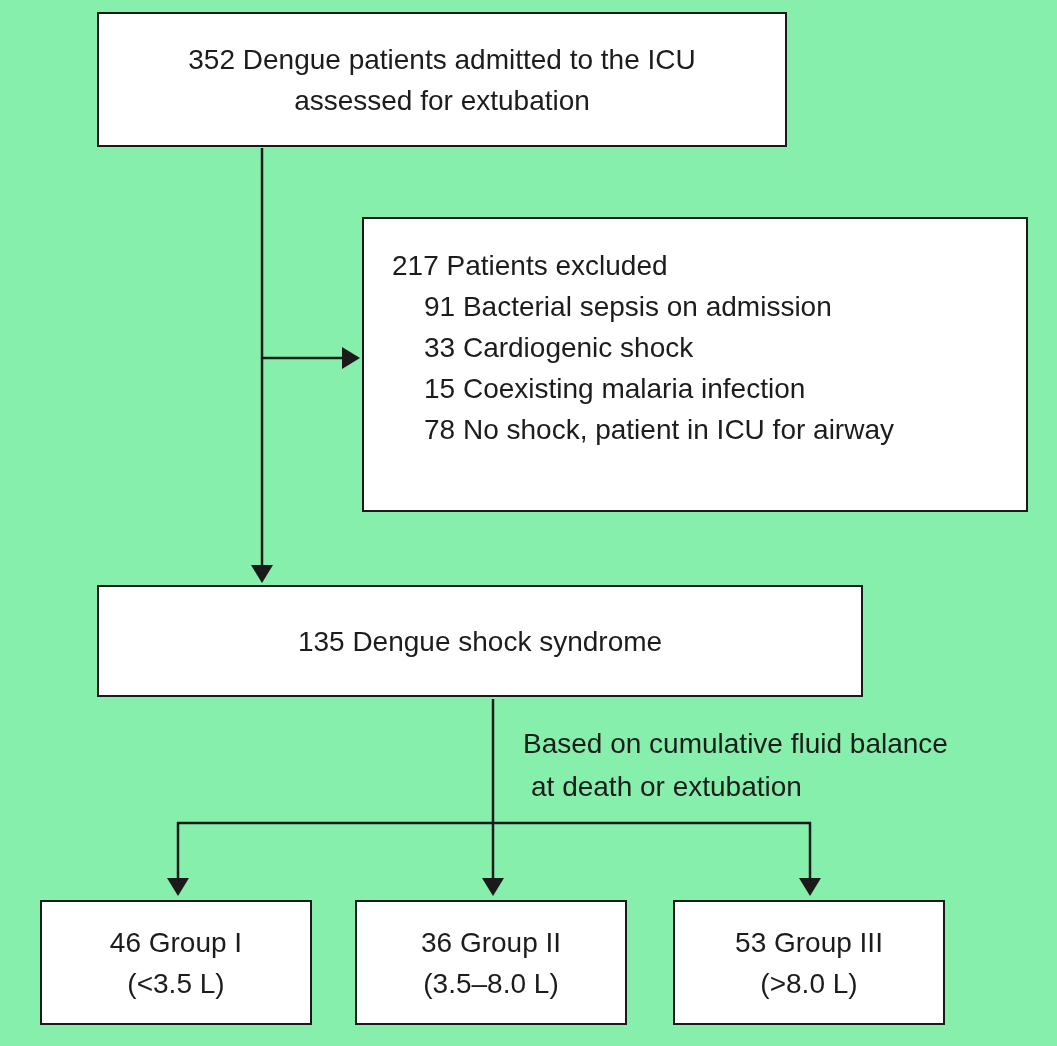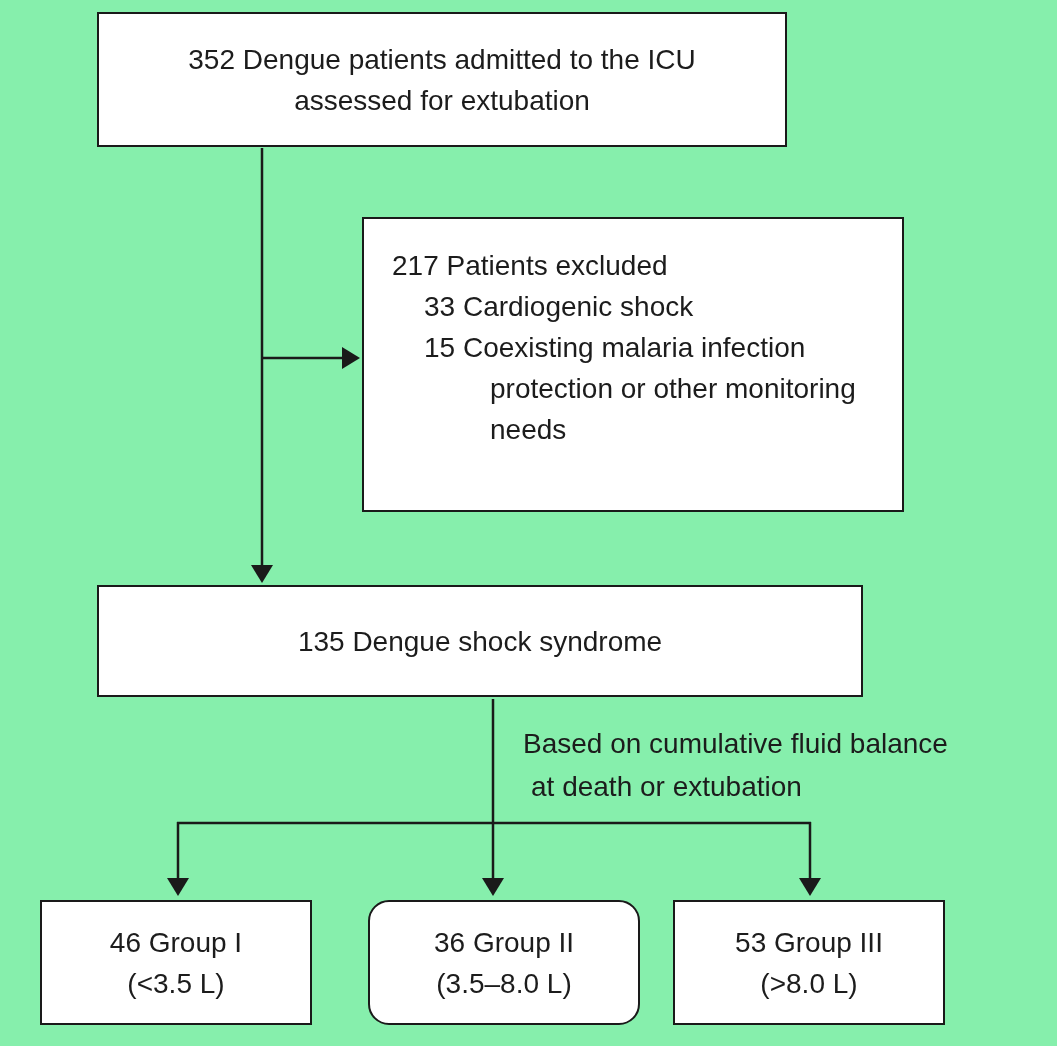--- a/index.html
+++ b/index.html
@@ -30,36 +30,36 @@
     line-height: 41px;
   }
   .center-text {
     display: flex;
     flex-direction: column;
     justify-content: center;
     align-items: center;
     text-align: center;
   }
   .top-box     { left: 97px;  top: 12px;  width: 690px; height: 135px; }
-  .excluded-box{ left: 362px; top: 217px; width: 542px; height: 295px; padding: 26px 18px 0 28px; }
+  .excluded-box{ left: 362px; top: 217px; width: 666px; height: 295px; padding: 26px 18px 0 28px; }
   .ex-item     { padding-left: 32px; }
   .ex-cont     { padding-left: 98px; }
   .mid-box     { left: 97px;  top: 585px; width: 766px; height: 112px; }
   .branch-label{
     position: absolute;
     left: 523px;
     top: 722px;
     font-size: 28px;
     line-height: 43px;
     white-space: nowrap;
   }
   .branch-label .bl2 { padding-left: 8px; }
   .group-box   { top: 900px; width: 272px; height: 125px; }
   .group-1 { left: 40px; }
-  .group-2 { left: 368px; border-radius: 21px; }
+  .group-2 { left: 355px; }
   .group-3 { left: 673px; }
   .connectors line     { stroke: #1a1a1a; stroke-width: 2.5; }
   .connectors polygon  { fill: #1a1a1a; stroke: none; }
 </style>
 </head>
 <body>
 
 <div class="canvas">
 
   <svg class="connectors" width="1057" height="1046" viewBox="0 0 1057 1046" aria-hidden="true">
@@ -89,23 +89,24 @@
     </g>
   </svg>
 
   <div class="box top-box center-text">
     <div>352 Dengue patients admitted to the ICU</div>
     <div>assessed for extubation</div>
   </div>
 
   <div class="box excluded-box">
     <div class="ex-title">217 Patients excluded</div>
+    <div class="ex-item">91 Bacterial sepsis on admission</div>
     <div class="ex-item">33 Cardiogenic shock</div>
     <div class="ex-item">15 Coexisting malaria infection</div>
-    <div class="ex-item ex-cont">protection or other monitoring needs</div>
+    <div class="ex-item">78 No shock, patient in ICU for airway</div>
   </div>
 
   <div class="box mid-box center-text">
     <div>135 Dengue shock syndrome</div>
   </div>
 
   <div class="branch-label">
     <div class="bl1">Based on cumulative fluid balance</div>
     <div class="bl2">at death or extubation</div>
   </div>

